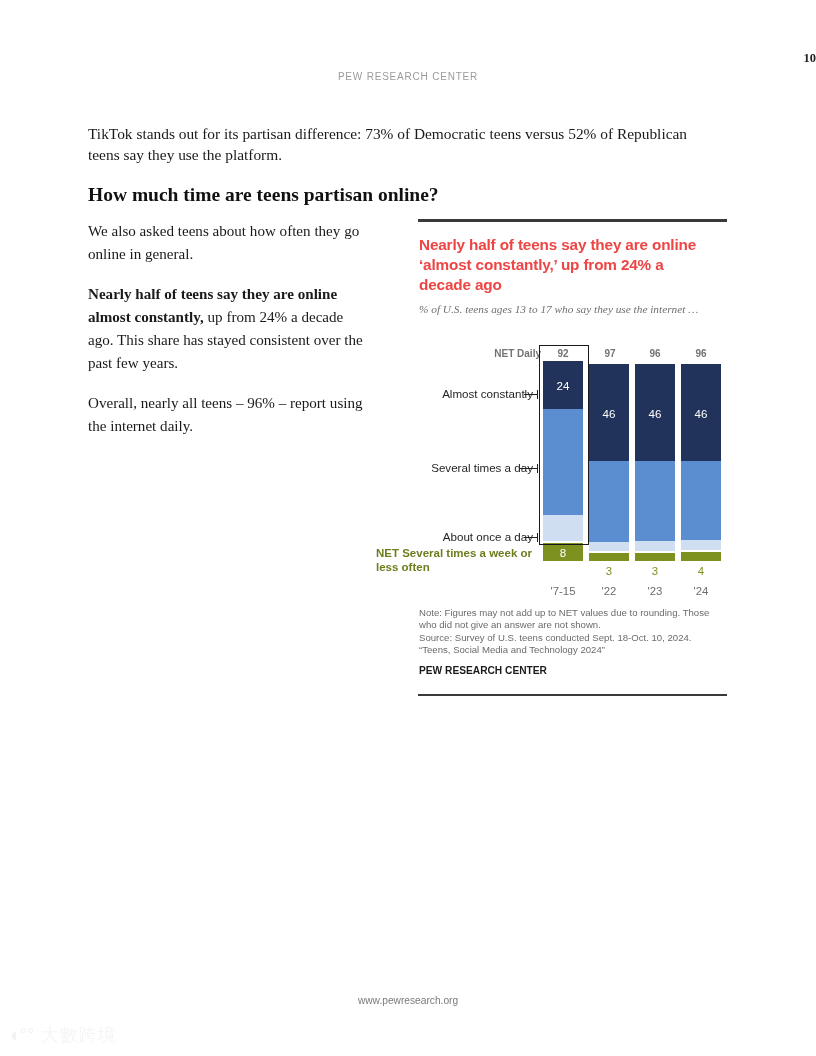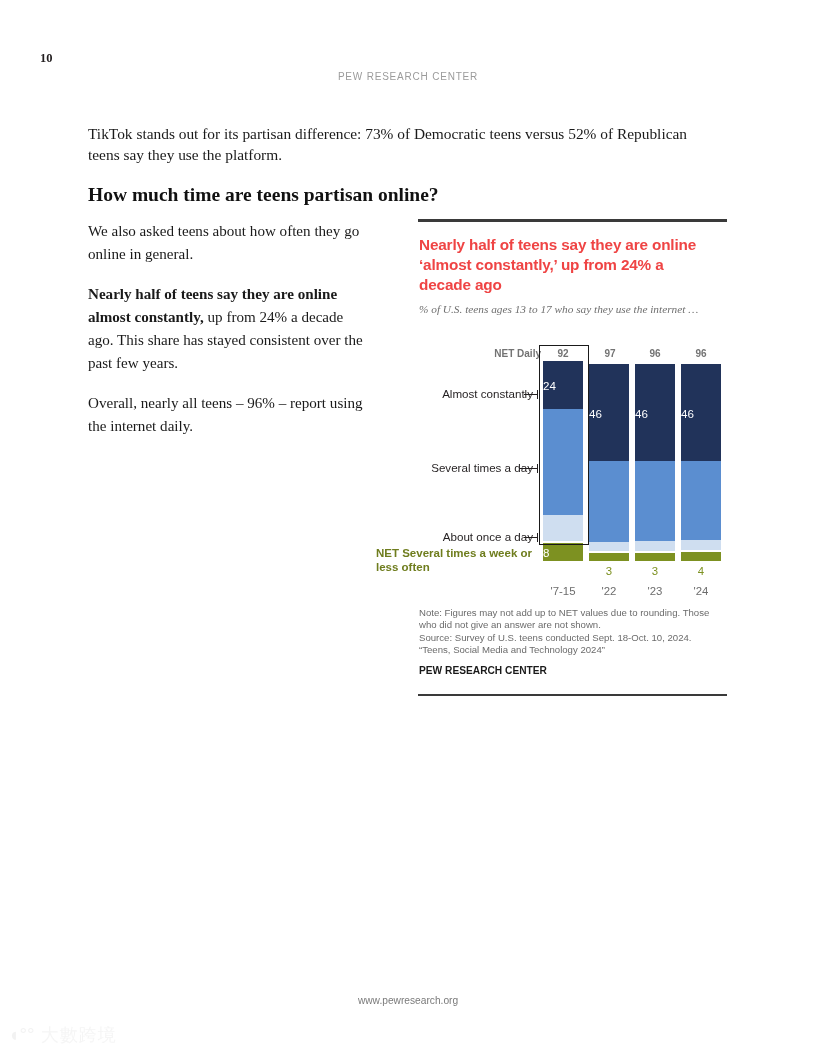--- a/index.html
+++ b/index.html
@@ -4,22 +4,22 @@
 <style>
   html,body{margin:0;padding:0;}
   body{
     width:816px;height:1056px;background:#ffffff;
     font-family:"Liberation Serif",serif;position:relative;overflow:hidden;
   }
   .page{position:absolute;inset:0;}
 
   
   .pg-num{
-    position:absolute;left:0;right:0;top:51px;text-align:left;
-    font-family:"Liberation Serif",serif;font-weight:bold;font-size:12.5px;color:#231f20;padding-left:40px;
+    position:absolute;left:0;right:0;top:51px;text-align:right;
+    font-family:"Liberation Serif",serif;font-weight:bold;font-size:12.5px;color:#231f20;
   }
   .pg-org{
     position:absolute;left:0;right:0;top:71px;text-align:center;
     font-family:"Liberation Sans",sans-serif;font-size:10px;color:#9b9b9b;
     letter-spacing:.8px;
   }
 
   
   .lead{
     position:absolute;left:88px;top:123px;width:626px;
@@ -61,21 +61,21 @@
     position:absolute;left:0;top:0;height:18px;width:309px;
     font-family:Liberation Sans, sans-serif;font-weight:bold;font-size:10px;color:#737373;
   }
   .netlabel{position:absolute;right:186px;top:1px;white-space:nowrap;}
   .netval{position:absolute;top:1px;width:40px;text-align:center;}
 
   .bar{position:absolute;bottom:38px;width:40px;}
   .seg{width:100%;position:relative;}
   .seg span{
     position:absolute;left:0;right:0;top:50%;transform:translateY(-50%);
-    font-family:"Liberation Sans",sans-serif;
+    text-align:center;font-family:"Liberation Sans",sans-serif;
     font-size:11.6px;color:#ffffff;
   }
   .s-navy{background:#21335a;}
   .s-blue{background:#5b8ed0;}
   .s-lblue{background:#cfdef0;}
   .s-olive{background:#7d9121;}
   .s-olive span{color:#ffffff;font-weight:normal;}
 
   .gap{background:#ffffff;}
 

